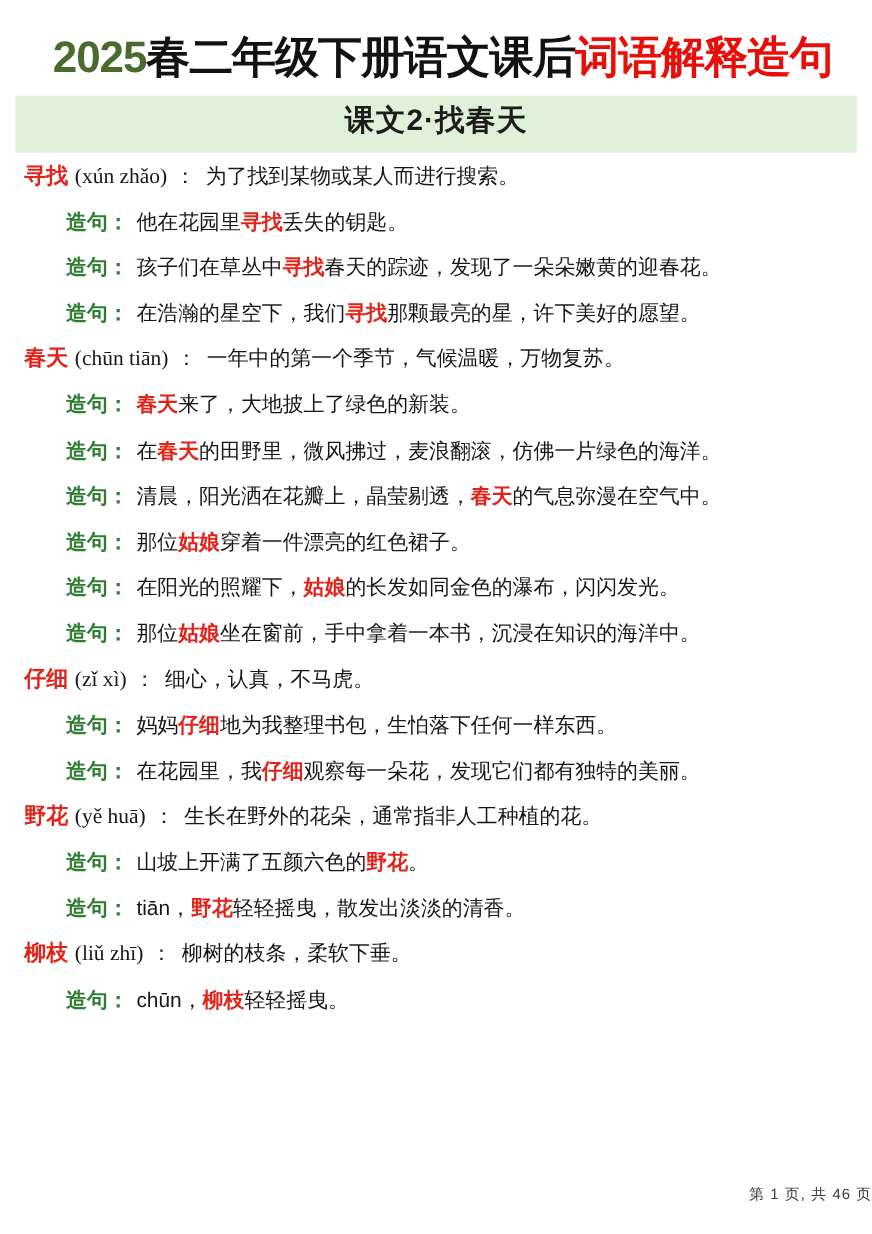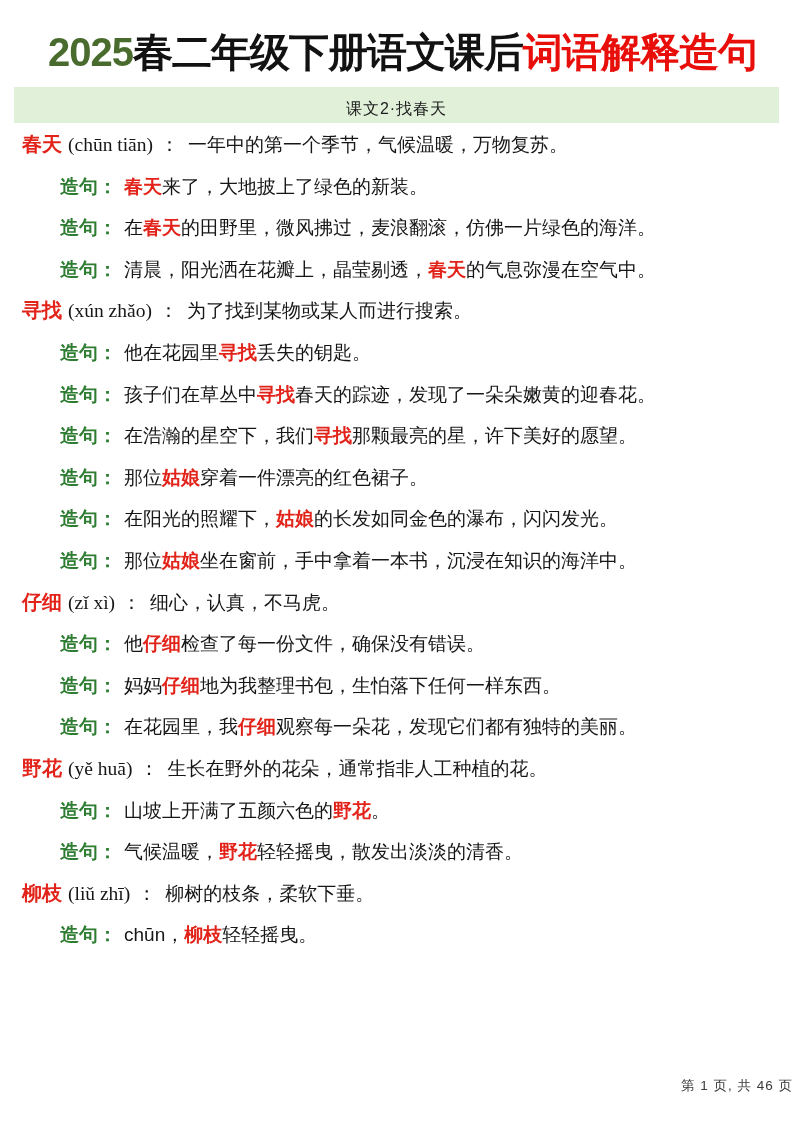--- a/index.html
+++ b/index.html
@@ -20,26 +20,26 @@
     letter-spacing:-1px;
     line-height:1.3;
     white-space:nowrap;
     padding-left:12px;
   }
   .t-green{color:#4a6b2e;}
   .t-black{color:#121212;}
   .t-red{color:#e80e09;}
   .banner{
     margin:9px 14px 0 14px;
-    height:36px;
+    height:52px;
     background:#e1f0d9;
     text-align:center;
     line-height:44px;
-    font-size:16px;
-    font-weight:normal;
+    font-size:27px;
+    font-weight:bold;
     color:#1c1c1c;
     letter-spacing:1px;
   }
   .content{
     padding-left:22px;
     padding-top:1px;
   }
   .line{
     line-height:41.6px;
     font-size:19px;
@@ -82,46 +82,45 @@
 <div class="page">
 
   <h1 class="title"><span class="t-green">2025</span><span class="t-black">春二年级下册语文课后</span><span class="t-red">词语解释造句</span></h1>
 
   <div class="banner">
     <span>课文2·找春天</span>
   </div>
 
   <div class="content">
       <div class="entry">
+        <div class="line defline"><span class="word">寻找</span><span class="pinyin">(xún zhǎo)</span><span class="colon">：</span><span class="def">为了找到某物或某人而进行搜索。</span></div>
+        <div class="line sentline"><span class="zj">造句：</span><span class="sent"><span>他在花园里</span><span class="hl">寻找</span><span>丢失的钥匙。</span></span></div>
+        <div class="line sentline"><span class="zj">造句：</span><span class="sent"><span>孩子们在草丛中</span><span class="hl">寻找</span><span>春天的踪迹，发现了一朵朵嫩黄的迎春花。</span></span></div>
+        <div class="line sentline"><span class="zj">造句：</span><span class="sent"><span>在浩瀚的星空下，我们</span><span class="hl">寻找</span><span>那颗最亮的星，许下美好的愿望。</span></span></div>
+      </div>
+      <div class="entry">
         <div class="line defline"><span class="word">春天</span><span class="pinyin">(chūn tiān)</span><span class="colon">：</span><span class="def">一年中的第一个季节，气候温暖，万物复苏。</span></div>
         <div class="line sentline"><span class="zj">造句：</span><span class="sent"><span class="hl">春天</span><span>来了，大地披上了绿色的新装。</span></span></div>
         <div class="line sentline"><span class="zj">造句：</span><span class="sent"><span>在</span><span class="hl">春天</span><span>的田野里，微风拂过，麦浪翻滚，仿佛一片绿色的海洋。</span></span></div>
         <div class="line sentline"><span class="zj">造句：</span><span class="sent"><span>清晨，阳光洒在花瓣上，晶莹剔透，</span><span class="hl">春天</span><span>的气息弥漫在空气中。</span></span></div>
-      </div>
-      <div class="entry">
-        <div class="line defline"><span class="word">寻找</span><span class="pinyin">(xún zhǎo)</span><span class="colon">：</span><span class="def">为了找到某物或某人而进行搜索。</span></div>
-        <div class="line sentline"><span class="zj">造句：</span><span class="sent"><span>他在花园里</span><span class="hl">寻找</span><span>丢失的钥匙。</span></span></div>
-        <div class="line sentline"><span class="zj">造句：</span><span class="sent"><span>孩子们在草丛中</span><span class="hl">寻找</span><span>春天的踪迹，发现了一朵朵嫩黄的迎春花。</span></span></div>
-        <div class="line sentline"><span class="zj">造句：</span><span class="sent"><span>在浩瀚的星空下，我们</span><span class="hl">寻找</span><span>那颗最亮的星，许下美好的愿望。</span></span></div>
       </div>
       <div class="entry">
         <div class="line sentline"><span class="zj">造句：</span><span class="sent"><span>那位</span><span class="hl">姑娘</span><span>穿着一件漂亮的红色裙子。</span></span></div>
         <div class="line sentline"><span class="zj">造句：</span><span class="sent"><span>在阳光的照耀下，</span><span class="hl">姑娘</span><span>的长发如同金色的瀑布，闪闪发光。</span></span></div>
         <div class="line sentline"><span class="zj">造句：</span><span class="sent"><span>那位</span><span class="hl">姑娘</span><span>坐在窗前，手中拿着一本书，沉浸在知识的海洋中。</span></span></div>
       </div>
       <div class="entry">
         <div class="line defline"><span class="word">仔细</span><span class="pinyin">(zǐ xì)</span><span class="colon">：</span><span class="def">细心，认真，不马虎。</span></div>
-        <div class="line sentline"><span class="zj">造句：</span><span class="sent"><span>他</span><span class="hl">仔细</span><span>检查了每一份文件，确保没有错误。</span></span></div>
         <div class="line sentline"><span class="zj">造句：</span><span class="sent"><span>妈妈</span><span class="hl">仔细</span><span>地为我整理书包，生怕落下任何一样东西。</span></span></div>
         <div class="line sentline"><span class="zj">造句：</span><span class="sent"><span>在花园里，我</span><span class="hl">仔细</span><span>观察每一朵花，发现它们都有独特的美丽。</span></span></div>
       </div>
       <div class="entry">
         <div class="line defline"><span class="word">野花</span><span class="pinyin">(yě huā)</span><span class="colon">：</span><span class="def">生长在野外的花朵，通常指非人工种植的花。</span></div>
         <div class="line sentline"><span class="zj">造句：</span><span class="sent"><span>山坡上开满了五颜六色的</span><span class="hl">野花</span><span>。</span></span></div>
-        <div class="line sentline"><span class="zj">造句：</span><span class="sent"><span>气候温暖，</span><span class="hl">野花</span><span>轻轻摇曳，散发出淡淡的清香。</span></span></div>
+        <div class="line sentline"><span class="zj">造句：</span><span class="sent"><span>tiān，</span><span class="hl">野花</span><span>轻轻摇曳，散发出淡淡的清香。</span></span></div>
       </div>
       <div class="entry">
         <div class="line defline"><span class="word">柳枝</span><span class="pinyin">(liǔ zhī)</span><span class="colon">：</span><span class="def">柳树的枝条，柔软下垂。</span></div>
         <div class="line sentline"><span class="zj">造句：</span><span class="sent"><span>chūn，</span><span class="hl">柳枝</span><span>轻轻摇曳。</span></span></div>
       </div>
     </div>
 
   <div class="footer">
     <span>第 1 页, 共 46 页</span>
   </div>

